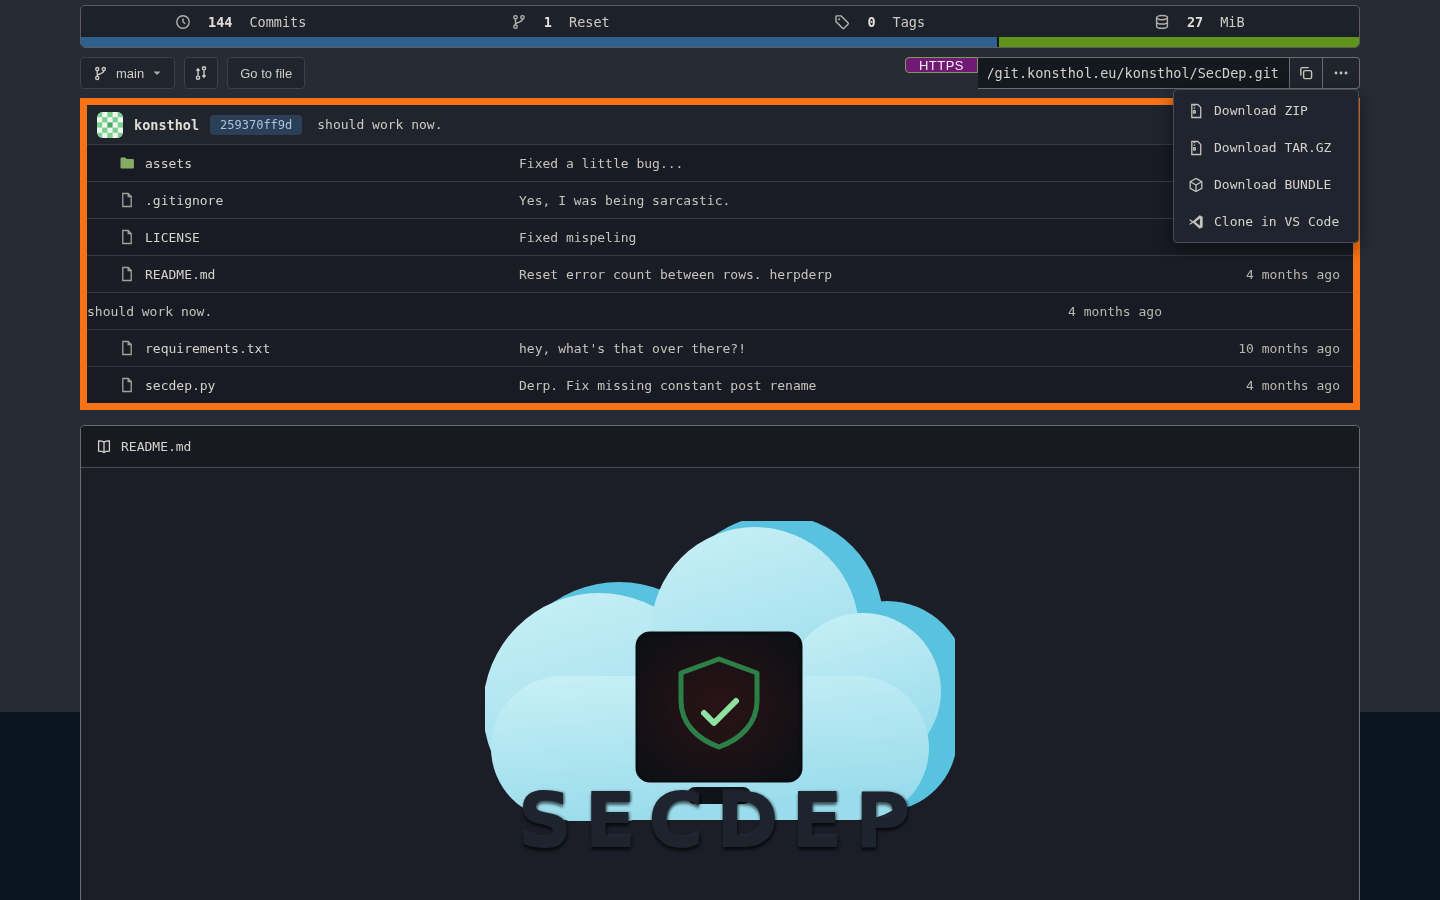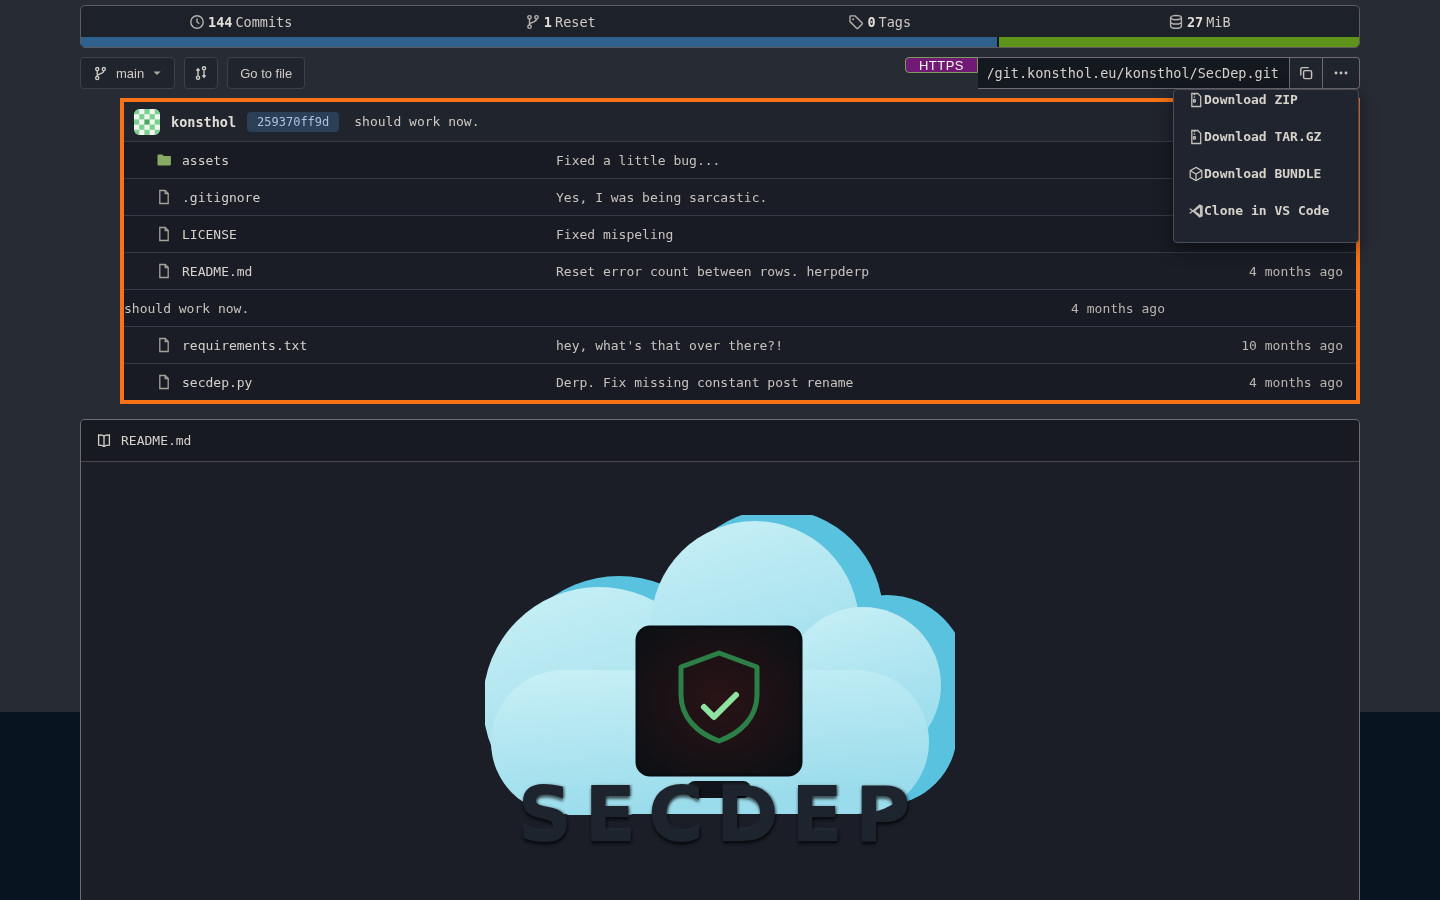--- a/index.html
+++ b/index.html
@@ -8,21 +8,21 @@
     background:#081420;
     font-family:"DejaVu Sans Mono","Liberation Mono",monospace;
     color:#d5d0c9; font-size:13px; position:relative;
   }
   .bg-top { position:absolute; left:0; top:0; width:1440px; height:712px; background:#272b34; }
   .container { position:absolute; left:80px; top:0; width:1280px; }
 
   
   .stats-box { margin-top:5px; border:1px solid #5e5a60; border-radius:5px; background:#1d212a; overflow:hidden; }
   .stats-row { display:flex; height:31px; align-items:center; }
-  .stat { flex:1; display:flex; justify-content:center; align-items:center; gap:3px; color:#cfcac3; font-size:13.5px; }
+  .stat { flex:1; display:flex; justify-content:center; align-items:center; gap:17px; color:#cfcac3; font-size:13.5px; }
   .stat b { color:#e3dfd8; font-weight:700; }
   .stat svg { opacity:.85; }
   .lang-bar { display:flex; height:10px; background:#12161d; gap:2px; }
   .lang-seg { height:100%; }
 
   
   .toolbar { margin-top:9px; height:32px; display:flex; align-items:center; }
   .btn {
     height:32px; display:inline-flex; align-items:center; gap:8px;
     background:#20242d; border:1px solid #3b4049; border-radius:4px;
@@ -47,25 +47,25 @@
   }
   .grp-btn.copy { width:33px; }
   .grp-btn.more { width:37px; border-radius:0 4px 4px 0; letter-spacing:1px; }
 
   
   .clone-dropdown {
     position:absolute; top:89px; right:1px; width:186px; z-index:20;
     background:#20242e; border:1px solid #474c57; border-radius:4px;
     box-shadow:0 6px 18px rgba(0,0,0,.45); padding:2px 0;
   }
-  .menu-item { height:37px; display:flex; align-items:flex-start; padding:0 14px; color:#d6d2cb; font-size:13px; cursor:pointer;font-weight:bold; }
+  .menu-item { height:37px; display:flex; align-items:center; gap:10px; padding:0 14px; color:#d6d2cb; font-size:13px; cursor:pointer; }
   .menu-item svg { flex:0 0 auto; opacity:.9; }
 
   
-  .files-box { margin-top:9px; border:4px solid #f97316; border-radius:0; overflow:hidden; position:relative;margin-left:40px; }
+  .files-box { margin-top:9px; border:7px solid #f97316; border-radius:0; overflow:hidden; position:relative; }
   .commit-head { height:39px; background:#20242d; display:flex; align-items:center; padding:0 10px; gap:11px; }
   .avatar { width:26px; height:26px; border-radius:6px; overflow:hidden; flex:0 0 auto; }
   .author { font-weight:700; color:#e0dcd5; font-size:13.5px; }
   .hash-pill { background:#2b3f57; color:#aac3e2; border-radius:4px; padding:3px 10px; font-size:12px; cursor:pointer; }
   .head-msg { color:#cfcac3; margin-left:4px; }
   .file-row { height:37px; display:grid; grid-template-columns:432px 1fr 178px; align-items:center; border-top:1px solid #353a44; background:#181b23; }
   .file-row:nth-child(odd) { background:#1a1d26; }
   .cell-name { display:flex; align-items:center; gap:10px; padding-left:32px; }
   .cell-name .fname { color:#d6d2cb; cursor:pointer; }
   .cell-msg { color:#c8c3bc; overflow:hidden; white-space:nowrap; cursor:pointer; }

